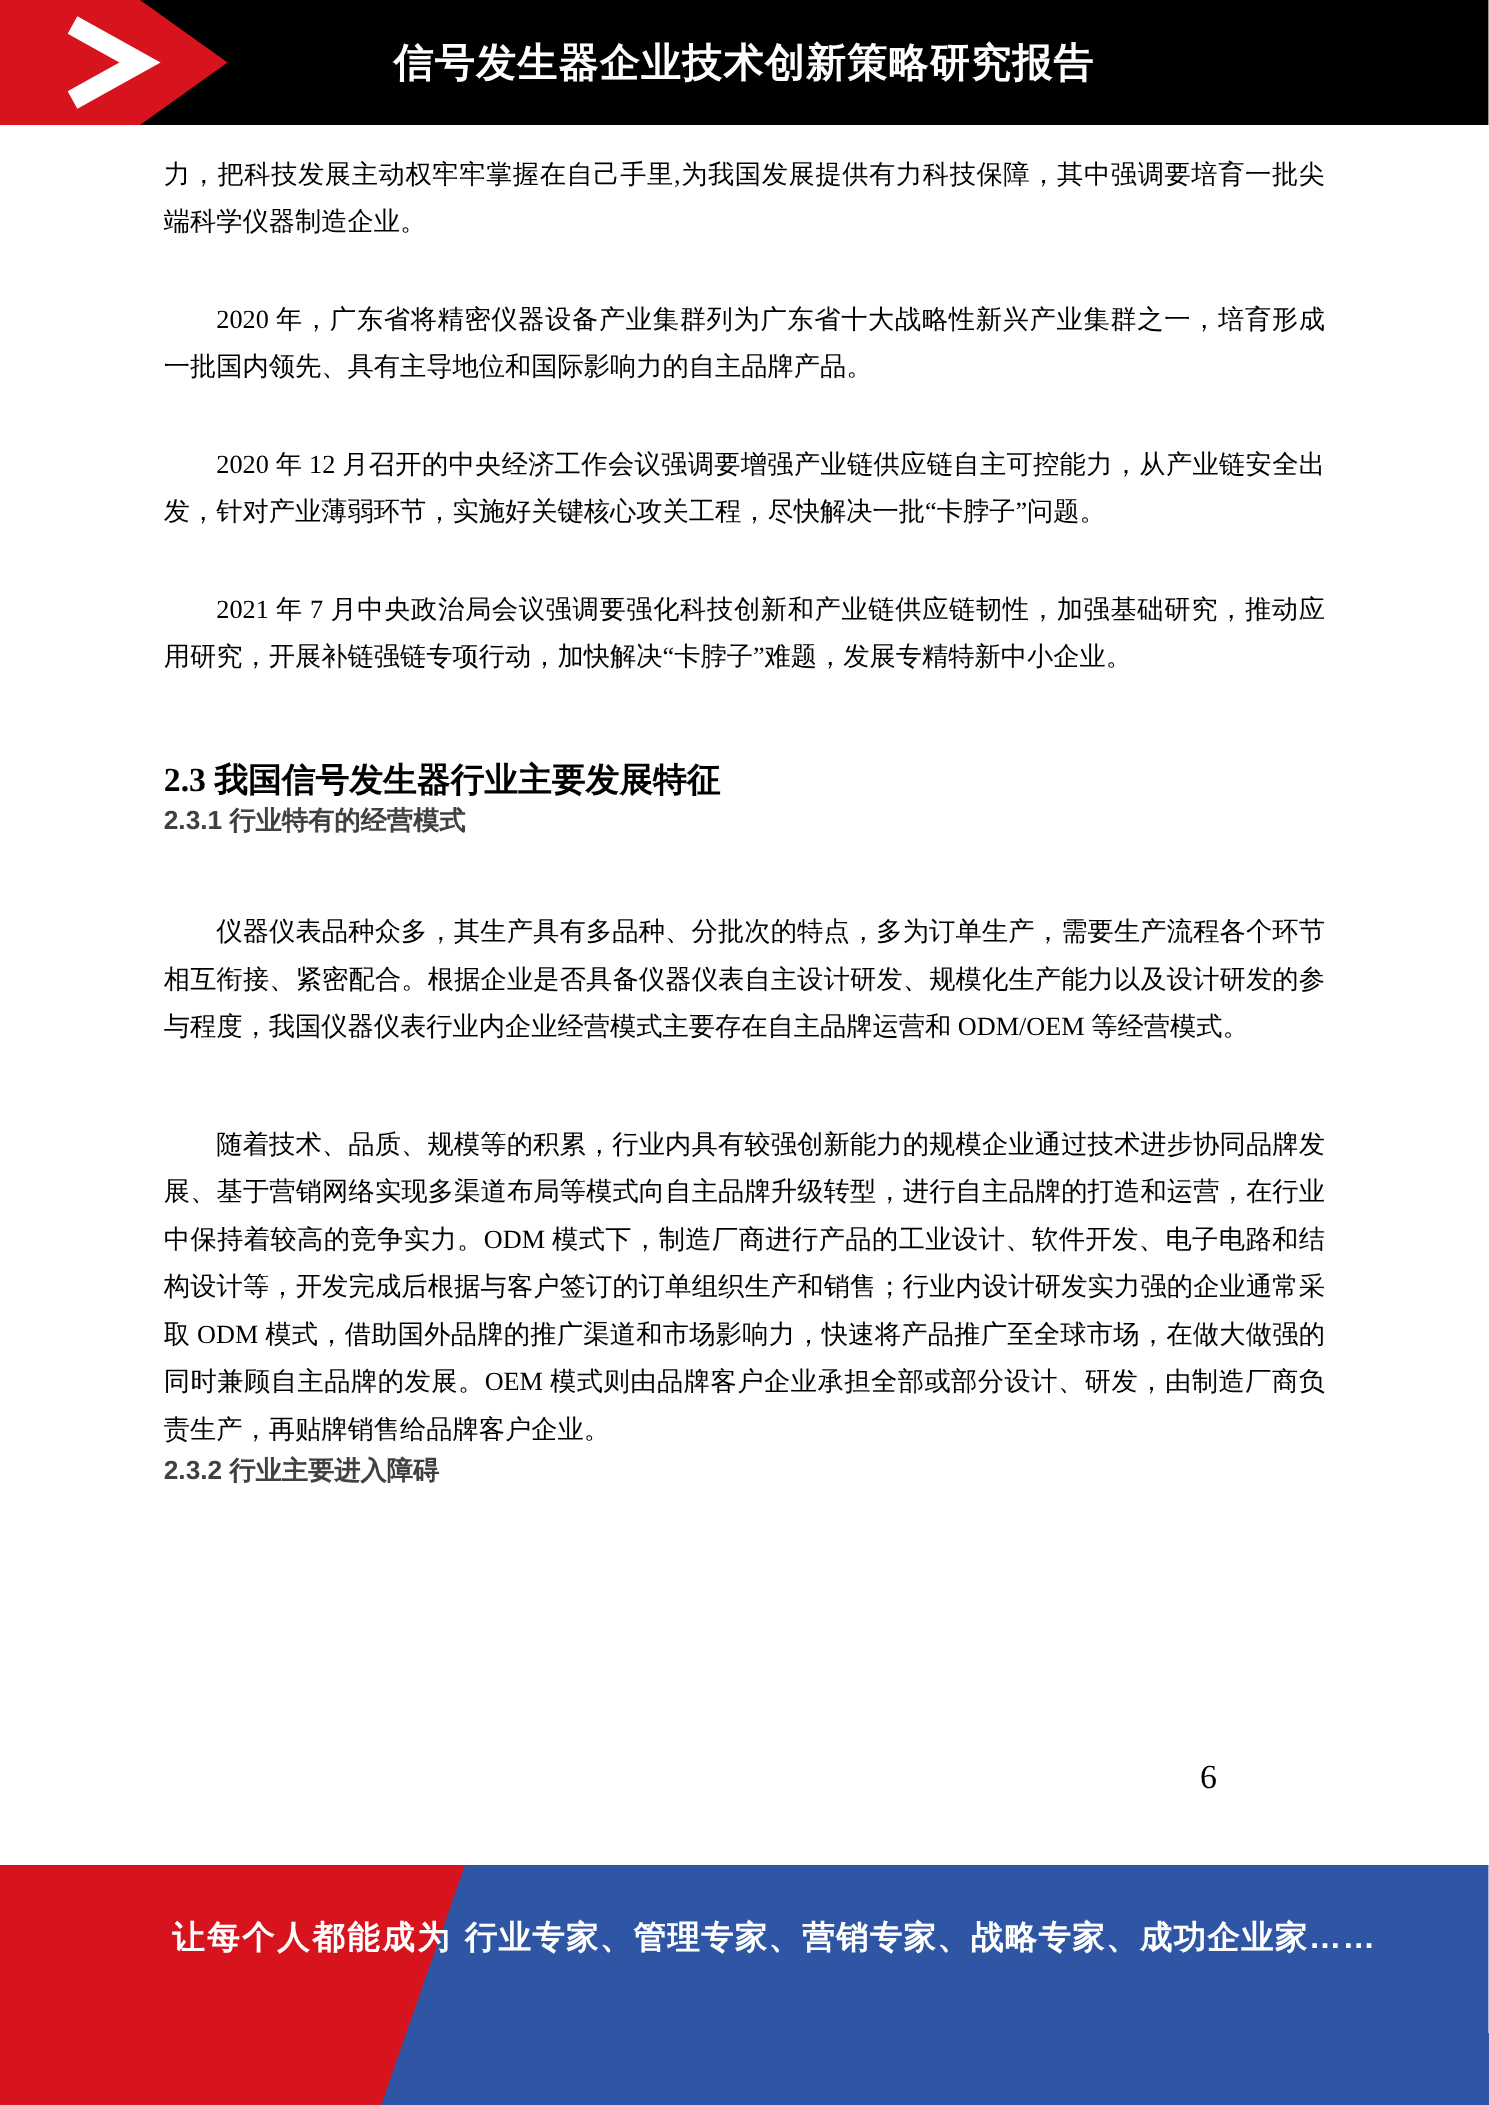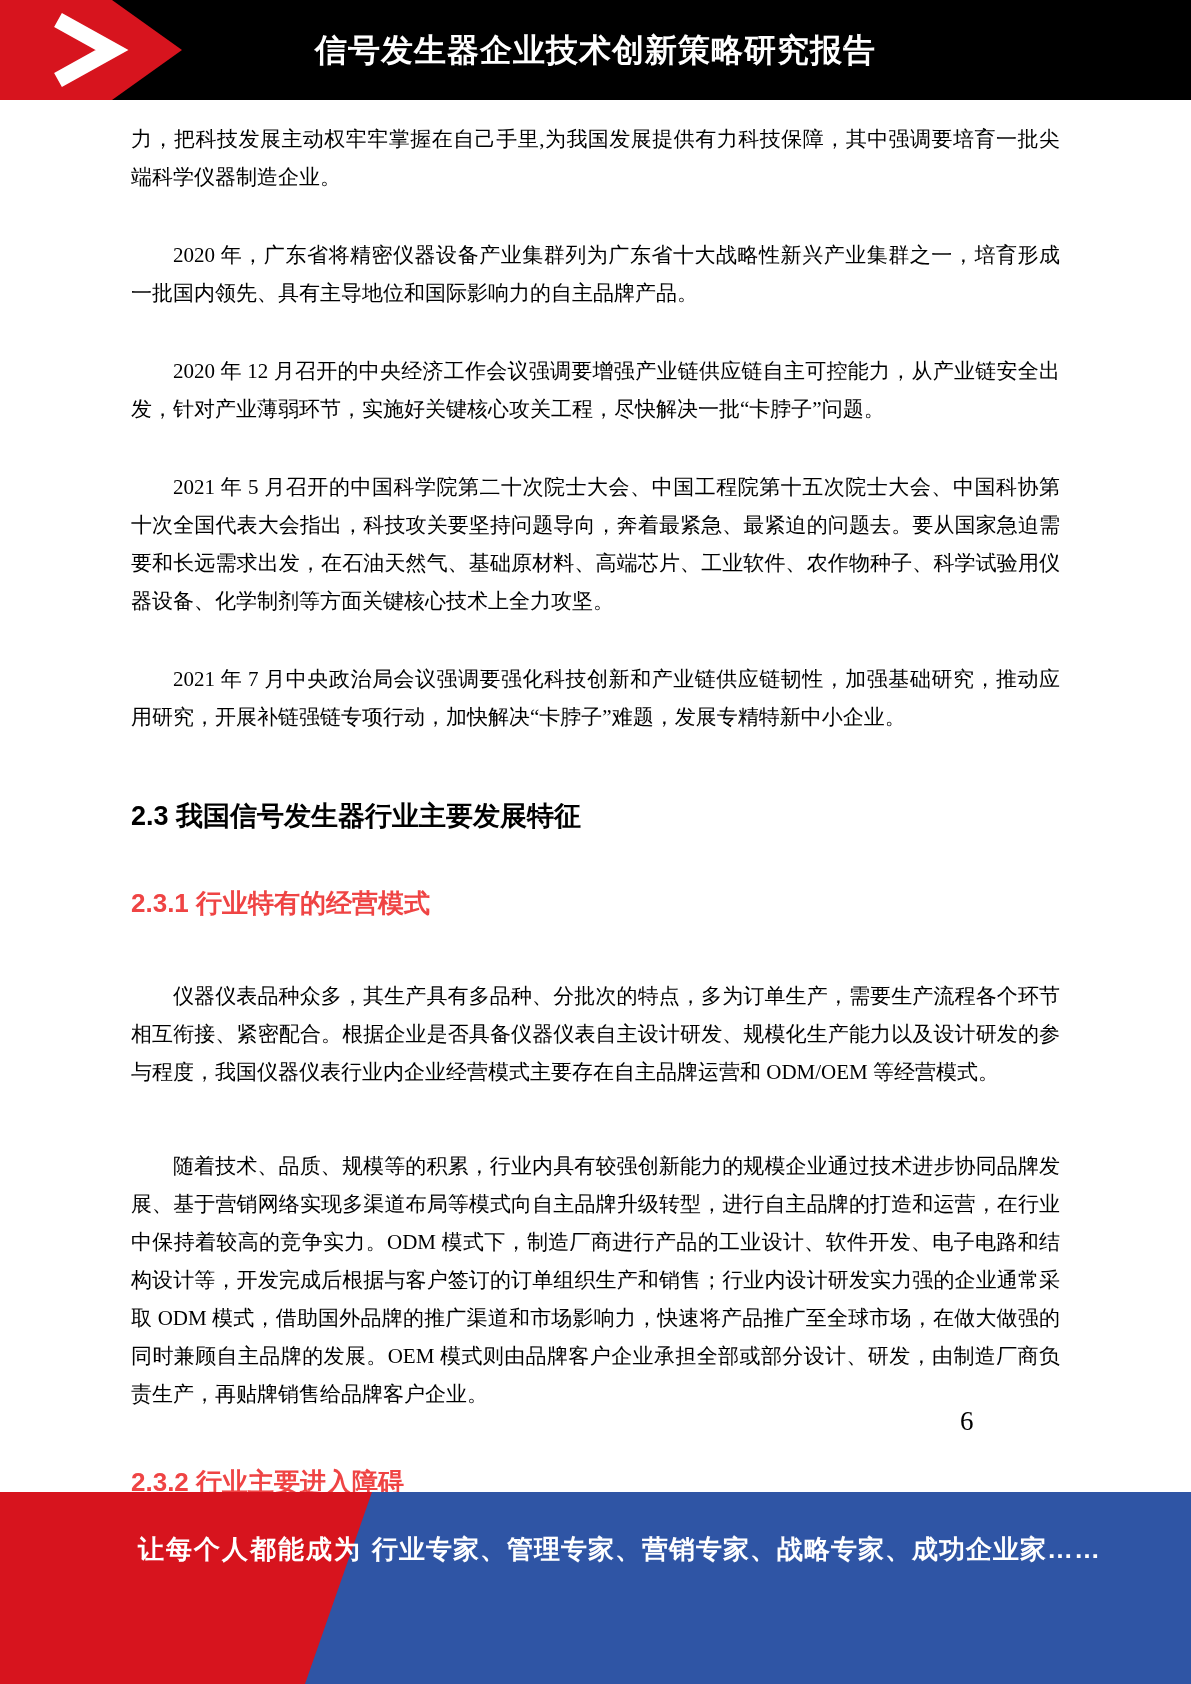--- a/index.html
+++ b/index.html
@@ -61,32 +61,31 @@
     text-align: justify;
     text-indent: 2em;
     margin-top: 40px;
     font-family: "Liberation Serif", serif;
   }
   .para.no-indent {
     text-indent: 0;
     margin-top: 20px;
   }
   .heading-2 {
-    font-family: Liberation Sans, sans-serif;
+    font-family: Liberation Serif, serif;
     font-weight: bold;
     font-size: 27px;
     color: #000000;
     margin-top: 62px;
   }
   .heading-3 {
     font-family: "Liberation Sans", sans-serif;
     font-weight: bold;
-    font-size: 26px;
-    color: #ef4444;
-    margin-top: 52px;
+    font-size: 21px;
+    color: #404040;
   }
   .para.after-heading { margin-top: 56px; }
 
   .page-number {
     position: absolute;
     top: 1406px;
     left: 960px;
     font-size: 27px;
     color: #000000;
     font-family: "Liberation Serif", serif;
@@ -140,21 +139,20 @@
       <polygon points="0,0 112,0 182,50 112,100 0,100" fill="#d7141e"></polygon>
       <polyline points="58,20 112,50 58,80" fill="none" stroke="#ffffff" stroke-width="16"></polyline>
     </svg>
     <div class="header-title">信号发生器企业技术创新策略研究报告</div>
   </div>
 
   <div class="content">
     <p class="para no-indent">力，把科技发展主动权牢牢掌握在自己手里,为我国发展提供有力科技保障，其中强调要培育一批尖端科学仪器制造企业。</p>
     <p class="para">2020 年，广东省将精密仪器设备产业集群列为广东省十大战略性新兴产业集群之一，培育形成一批国内领先、具有主导地位和国际影响力的自主品牌产品。</p>
     <p class="para">2020 年 12 月召开的中央经济工作会议强调要增强产业链供应链自主可控能力，从产业链安全出发，针对产业薄弱环节，实施好关键核心攻关工程，尽快解决一批“卡脖子”问题。</p>
-    <p class="para">2021 年 5 月召开的中国科学院第二十次院士大会、中国工程院第十五次院士大会、中国科协第十次全国代表大会指出，科技攻关要坚持问题导向，奔着最紧急、最紧迫的问题去。要从国家急迫需要和长远需求出发，在石油天然气、基础原材料、高端芯片、工业软件、农作物种子、科学试验用仪器设备、化学制剂等方面关键核心技术上全力攻坚。</p>
     <p class="para">2021 年 7 月中央政治局会议强调要强化科技创新和产业链供应链韧性，加强基础研究，推动应用研究，开展补链强链专项行动，加快解决“卡脖子”难题，发展专精特新中小企业。</p>
 
     <h2 class="heading-2">2.3 我国信号发生器行业主要发展特征</h2>
     <h3 class="heading-3">2.3.1 行业特有的经营模式</h3>
 
     <p class="para after-heading">仪器仪表品种众多，其生产具有多品种、分批次的特点，多为订单生产，需要生产流程各个环节相互衔接、紧密配合。根据企业是否具备仪器仪表自主设计研发、规模化生产能力以及设计研发的参与程度，我国仪器仪表行业内企业经营模式主要存在自主品牌运营和 ODM/OEM 等经营模式。</p>
     <p class="para after-heading">随着技术、品质、规模等的积累，行业内具有较强创新能力的规模企业通过技术进步协同品牌发展、基于营销网络实现多渠道布局等模式向自主品牌升级转型，进行自主品牌的打造和运营，在行业中保持着较高的竞争实力。ODM 模式下，制造厂商进行产品的工业设计、软件开发、电子电路和结构设计等，开发完成后根据与客户签订的订单组织生产和销售；行业内设计研发实力强的企业通常采取 ODM 模式，借助国外品牌的推广渠道和市场影响力，快速将产品推广至全球市场，在做大做强的同时兼顾自主品牌的发展。OEM 模式则由品牌客户企业承担全部或部分设计、研发，由制造厂商负责生产，再贴牌销售给品牌客户企业。</p>
 
     <h3 class="heading-3">2.3.2 行业主要进入障碍</h3>
   </div>

